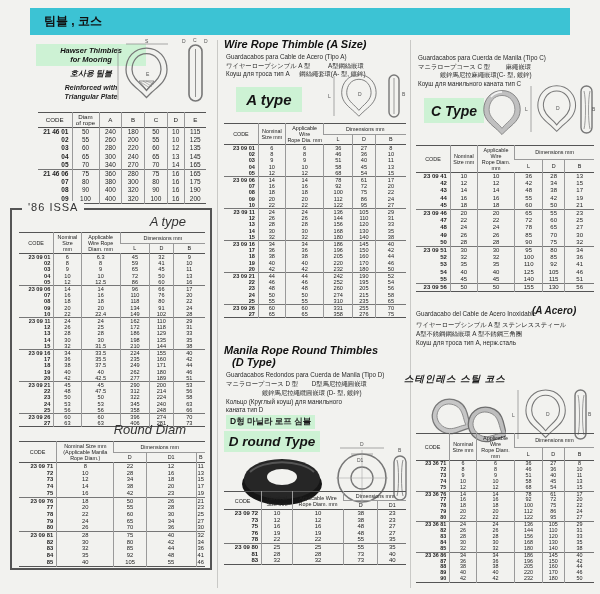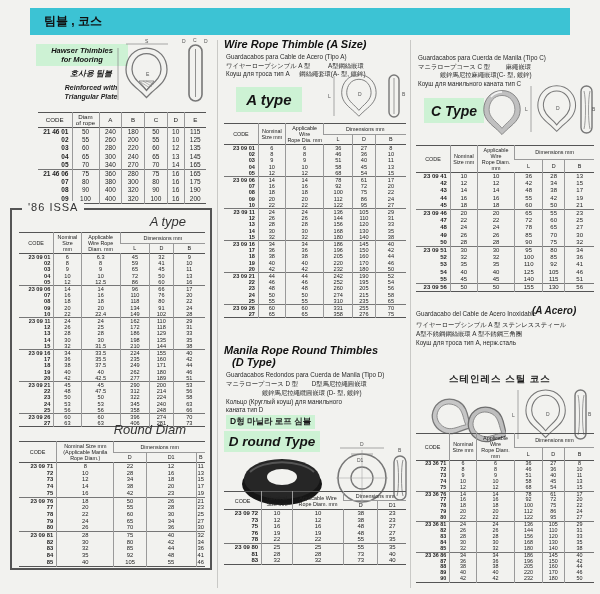--- a/index.html
+++ b/index.html
@@ -55,21 +55,21 @@
 
 <div id="page">
 
   <div class="abs banner">
     <span class="ko">팀블 , 코스</span>
   </div>
 
   <div class="vr" style="left:217px;top:40px;height:548px"></div>
   <div class="vr" style="left:410px;top:40px;height:548px"></div>
 
-  <div class="abs badge" style="left:36px;top:44px;width:92px;height:22px;font-size:7.5px;line-height:9px;flex-direction:column">
+  <div class="abs badge" style="left:36px;top:44px;width:110px;height:22px;font-size:7.5px;line-height:9px;flex-direction:column">
     <span>Hawser Thimbles</span>
     <span>for Mooring</span>
   </div>
   <div class="abs" style="left:36px;top:68px;width:110px;text-align:center;font-size:8px;font-style:italic;font-weight:bold">호사용 팀블</div>
   <div class="abs" style="left:36px;top:83px;width:110px;text-align:center;font-size:7px;font-weight:bold;font-style:italic;line-height:9px">
     <div>Reinforced with</div>
     <div>Triangular Plate</div>
   </div>
 
   <div class="abs" style="left:112px;top:38px;width:98px;height:74px">
@@ -1164,21 +1164,21 @@
           </tr>
         </tbody>
       </table>
     </div>
 
   <div class="abs sub" style="left:416px;top:310px">Guardacabo del Cable de Acero Inoxidable</div>
   <div class="abs" style="left:532px;top:305px;font-size:10px;font-weight:bold;font-style:italic">(A Acero)</div>
   <div class="abs sub" style="left:416px;top:321px">ワイヤーロープシンブル A 型 ステンレススティール</div>
   <div class="abs sub" style="left:416px;top:330px">A型不銹鋼鋼絲嵌環  A 型不銹鋼三角圈</div>
   <div class="abs sub" style="left:416px;top:339px">Коуш для троса тип А, нерж.сталь</div>
-  <div class="abs" style="left:449px;top:373px;font-size:9.5px;font-weight:bold;letter-spacing:1px">스테인레스 스틸 코스</div>
+  <div class="abs" style="left:404px;top:373px;font-size:9.5px;font-weight:bold;font-style:italic;letter-spacing:1px">스테인레스 스틸 코스</div>
 
   <div class="abs" style="left:414px;top:386px;width:92px;height:60px">
     <svg width="92" height="60" viewBox="0 0 92 60">
       <g transform="translate(10,38) rotate(-62) scale(0.42)">
         <path d="M45 4 C70 4 86 24 86 47 C86 70 68 81 55 93 L45 103 L35 93 C22 81 4 70 4 47 C4 24 20 4 45 4 Z" fill="#c6c6c6" stroke="#787878" stroke-width="3"></path>
         <path d="M45 15 C63 15 74 30 74 47 C74 63 60 73 50 83 L45 89 L40 83 C30 73 16 63 16 47 C16 30 27 15 45 15 Z" fill="#f2f2ef" stroke="#8a8a8a" stroke-width="2"></path>
       </g>
       <g transform="translate(46,46) rotate(-62) scale(0.42)">
         <path d="M45 4 C70 4 86 24 86 47 C86 70 68 81 55 93 L45 103 L35 93 C22 81 4 70 4 47 C4 24 20 4 45 4 Z" fill="#bdbdbd" stroke="#6e6e6e" stroke-width="3"></path>
         <path d="M45 15 C63 15 74 30 74 47 C74 63 60 73 50 83 L45 89 L40 83 C30 73 16 63 16 47 C16 30 27 15 45 15 Z" fill="#f2f2ef" stroke="#858585" stroke-width="2"></path>

